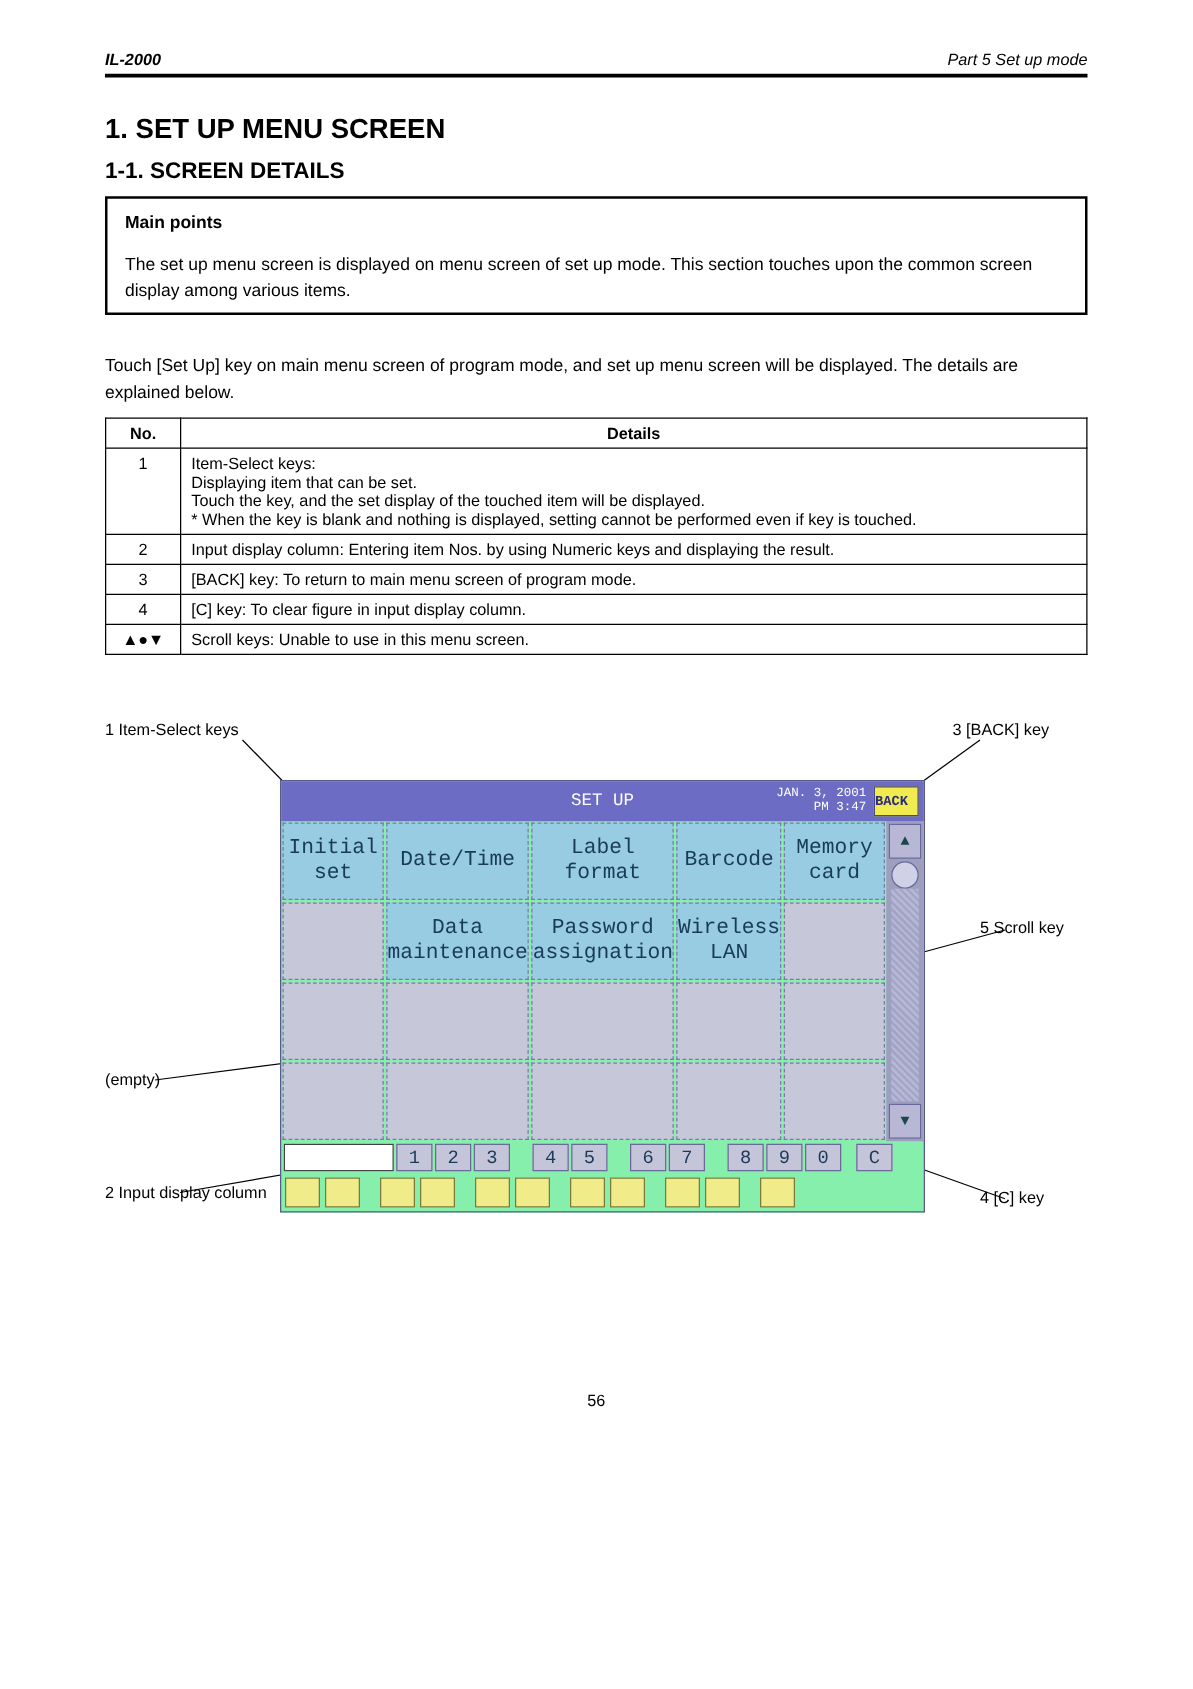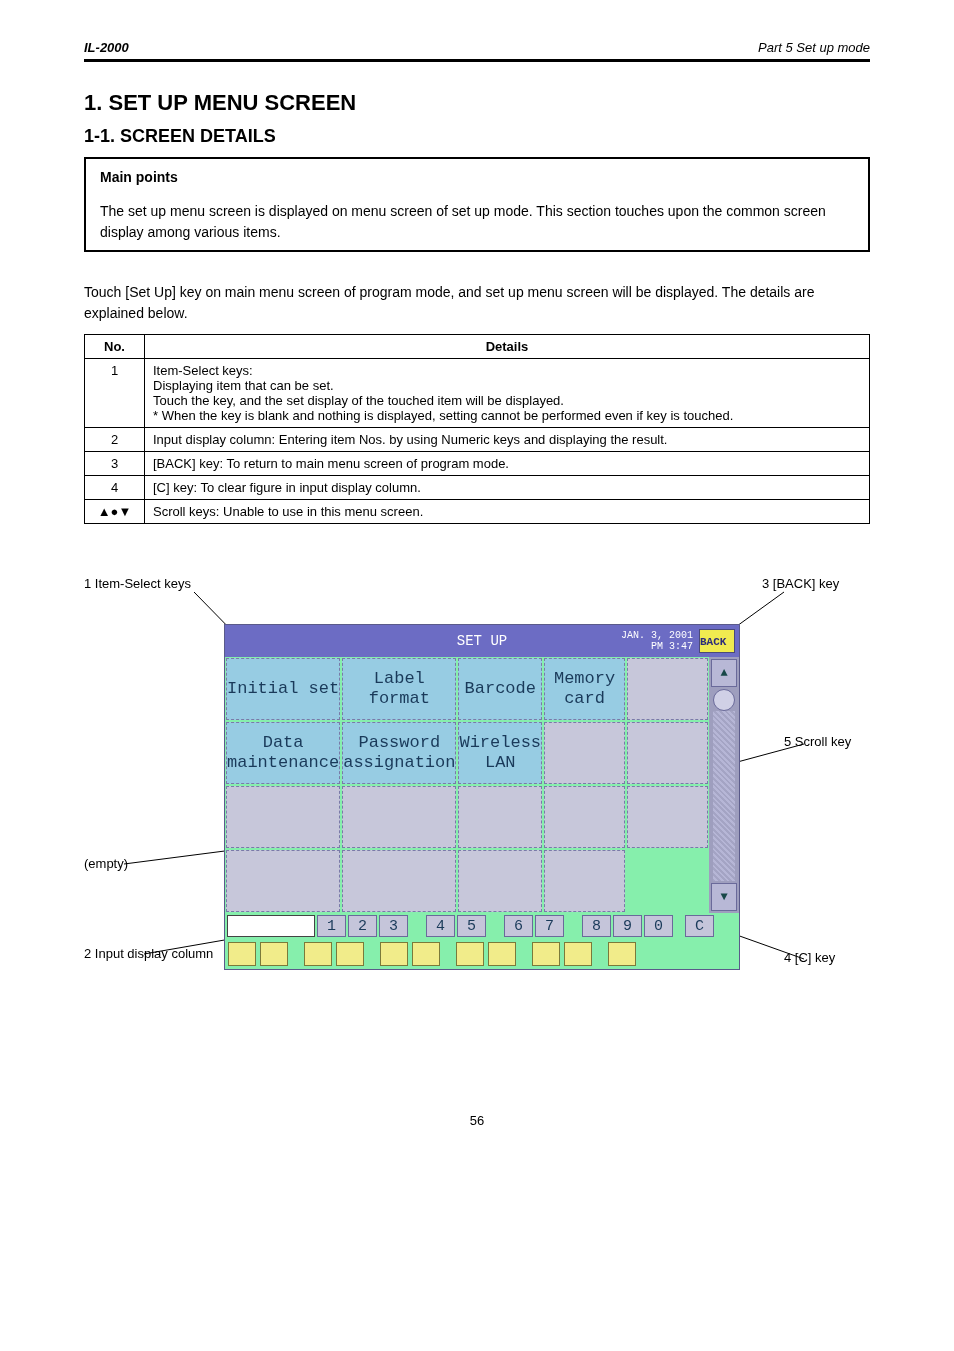--- a/index.html
+++ b/index.html
@@ -315,20 +315,21 @@
       <span class="ss-title">SET UP</span>
       <span class="ss-date">
         <span>JAN.  3, 2001</span><br>
         <span>PM 3:47</span>
       </span>
       <div class="ss-back">BACK</div>
     </div>
     <div class="ss-body">
       <div class="ss-grid" id="ss-grid">
             <div class="ss-cell filled">Initial set</div>
+            <div class="ss-cell filled">Date/Time</div>
             <div class="ss-cell filled">Label format</div>
             <div class="ss-cell filled">Barcode</div>
             <div class="ss-cell filled">Memory card</div>
             <div class="ss-cell"></div>
             <div class="ss-cell filled">Data<br>maintenance</div>
             <div class="ss-cell filled">Password<br>assignation</div>
             <div class="ss-cell filled">Wireless<br>LAN</div>
             <div class="ss-cell"></div>
             <div class="ss-cell"></div>
             <div class="ss-cell"></div>

